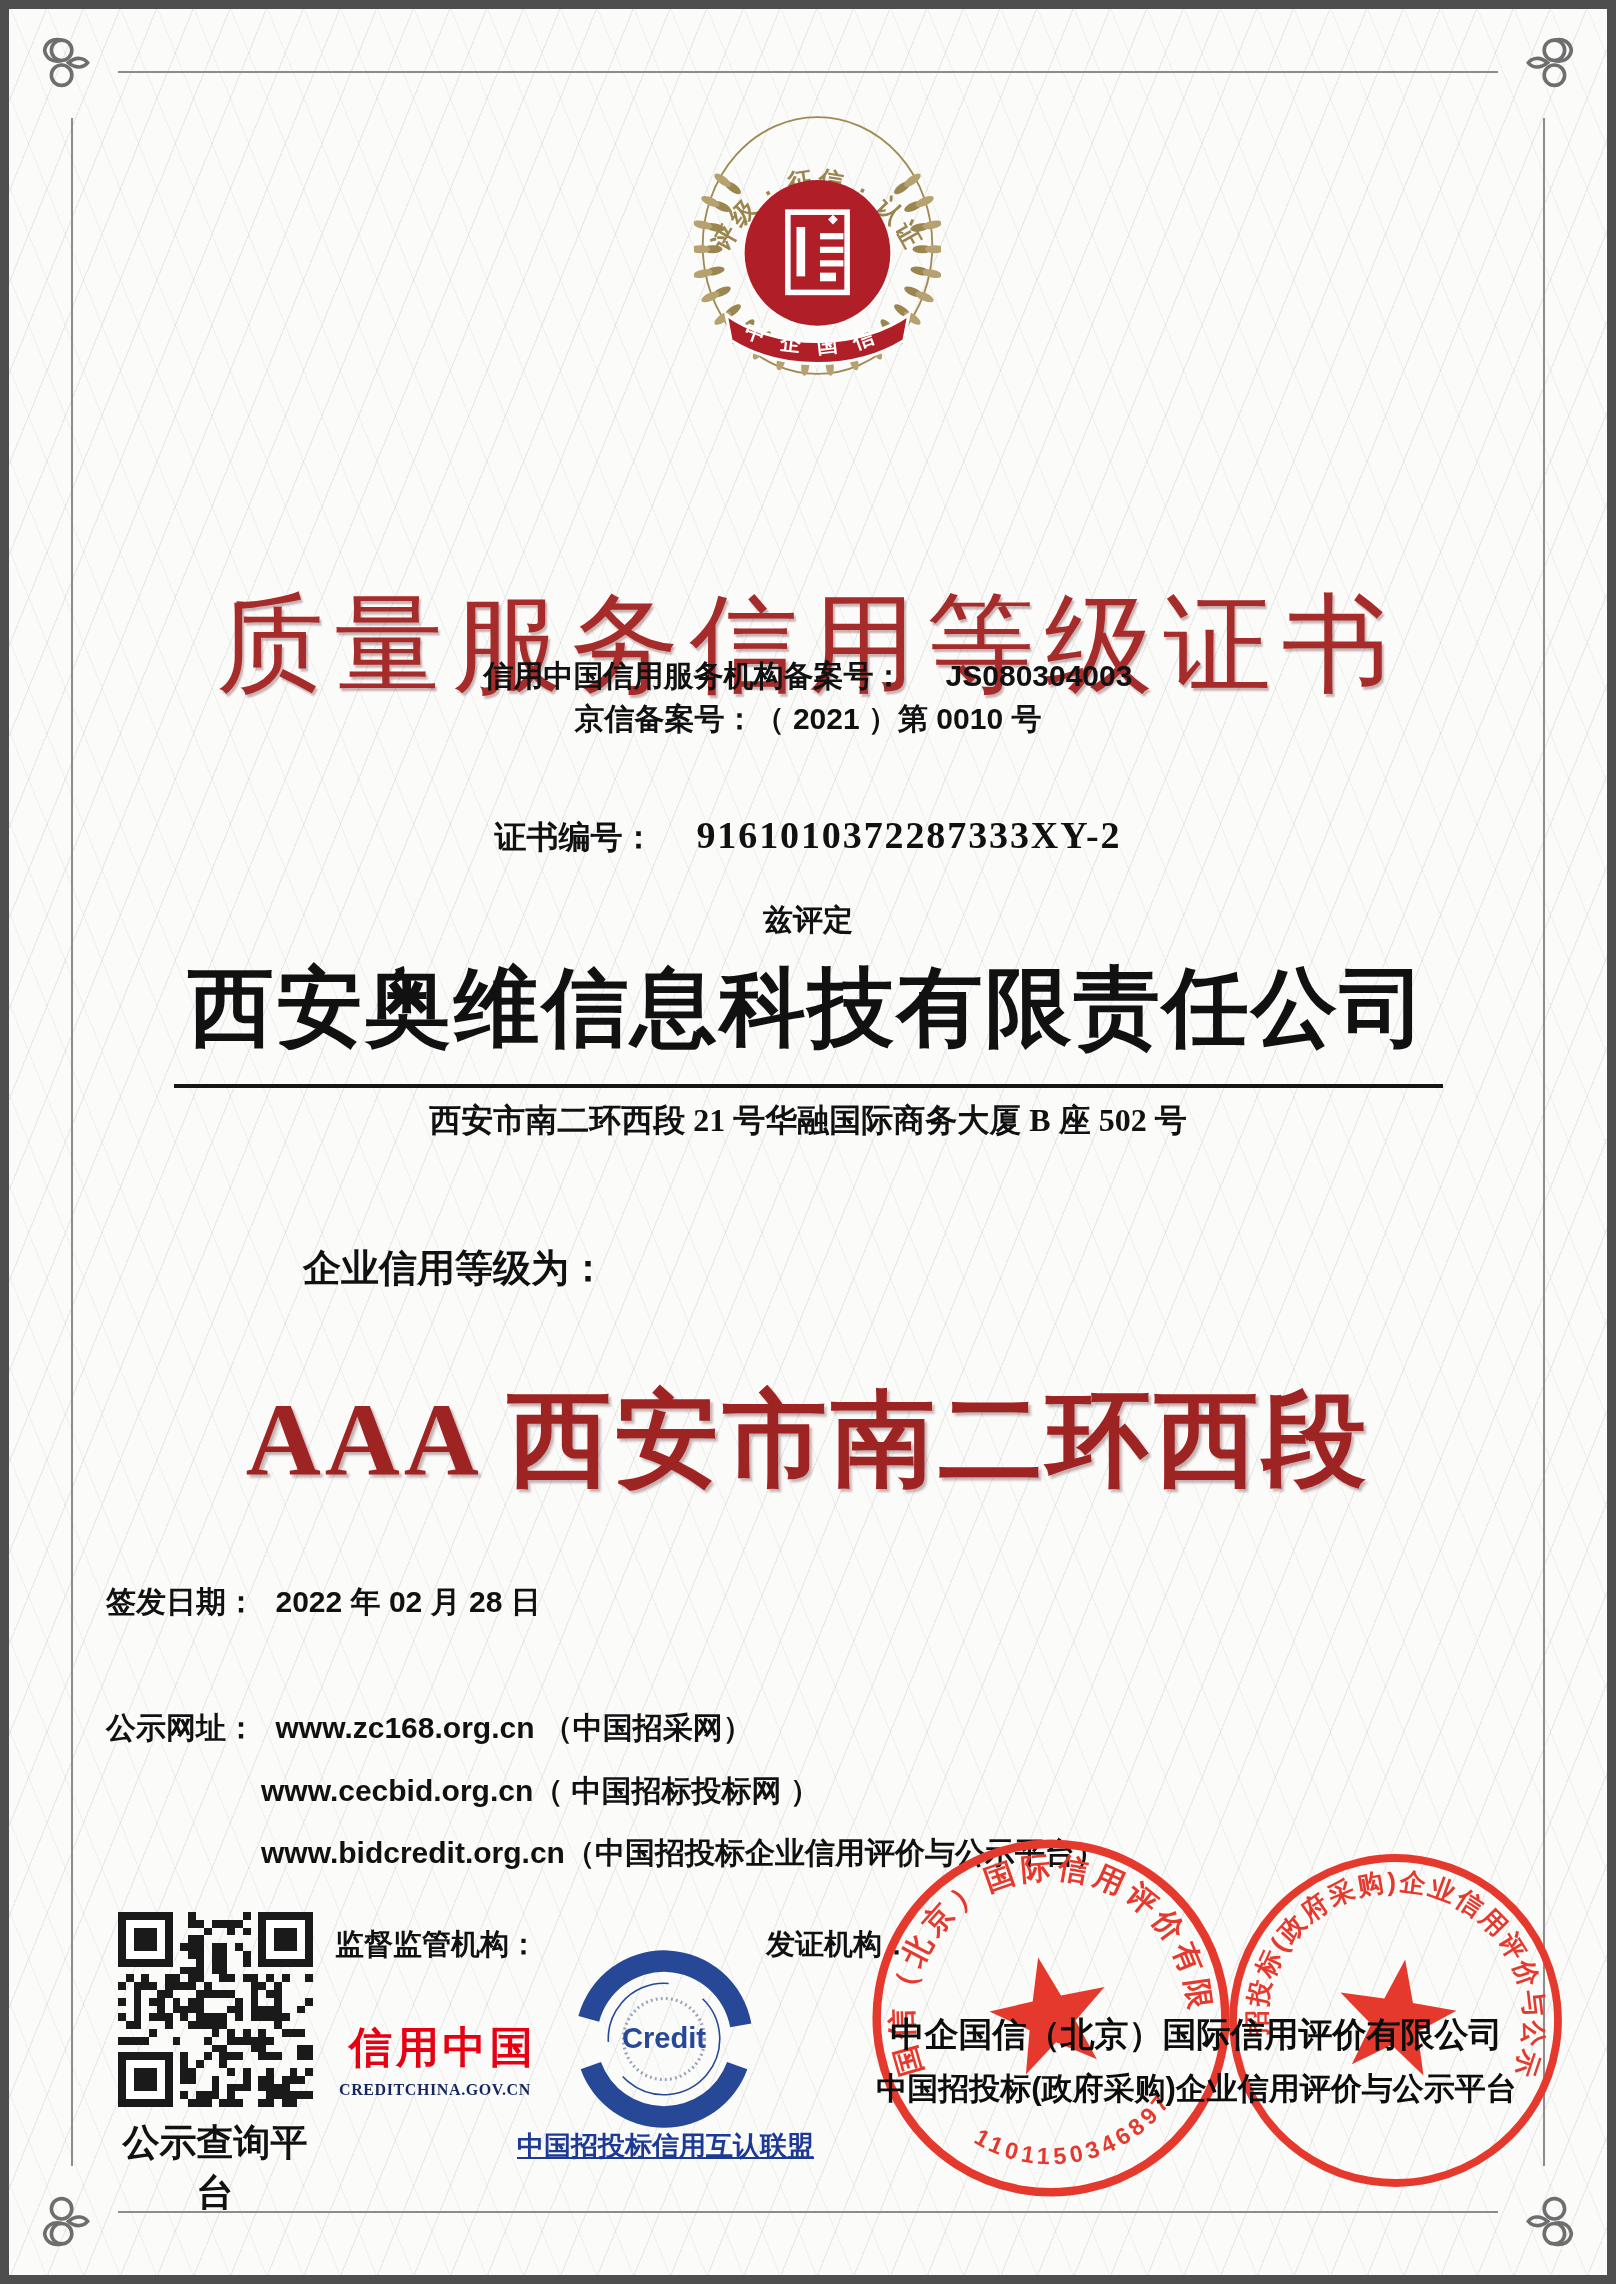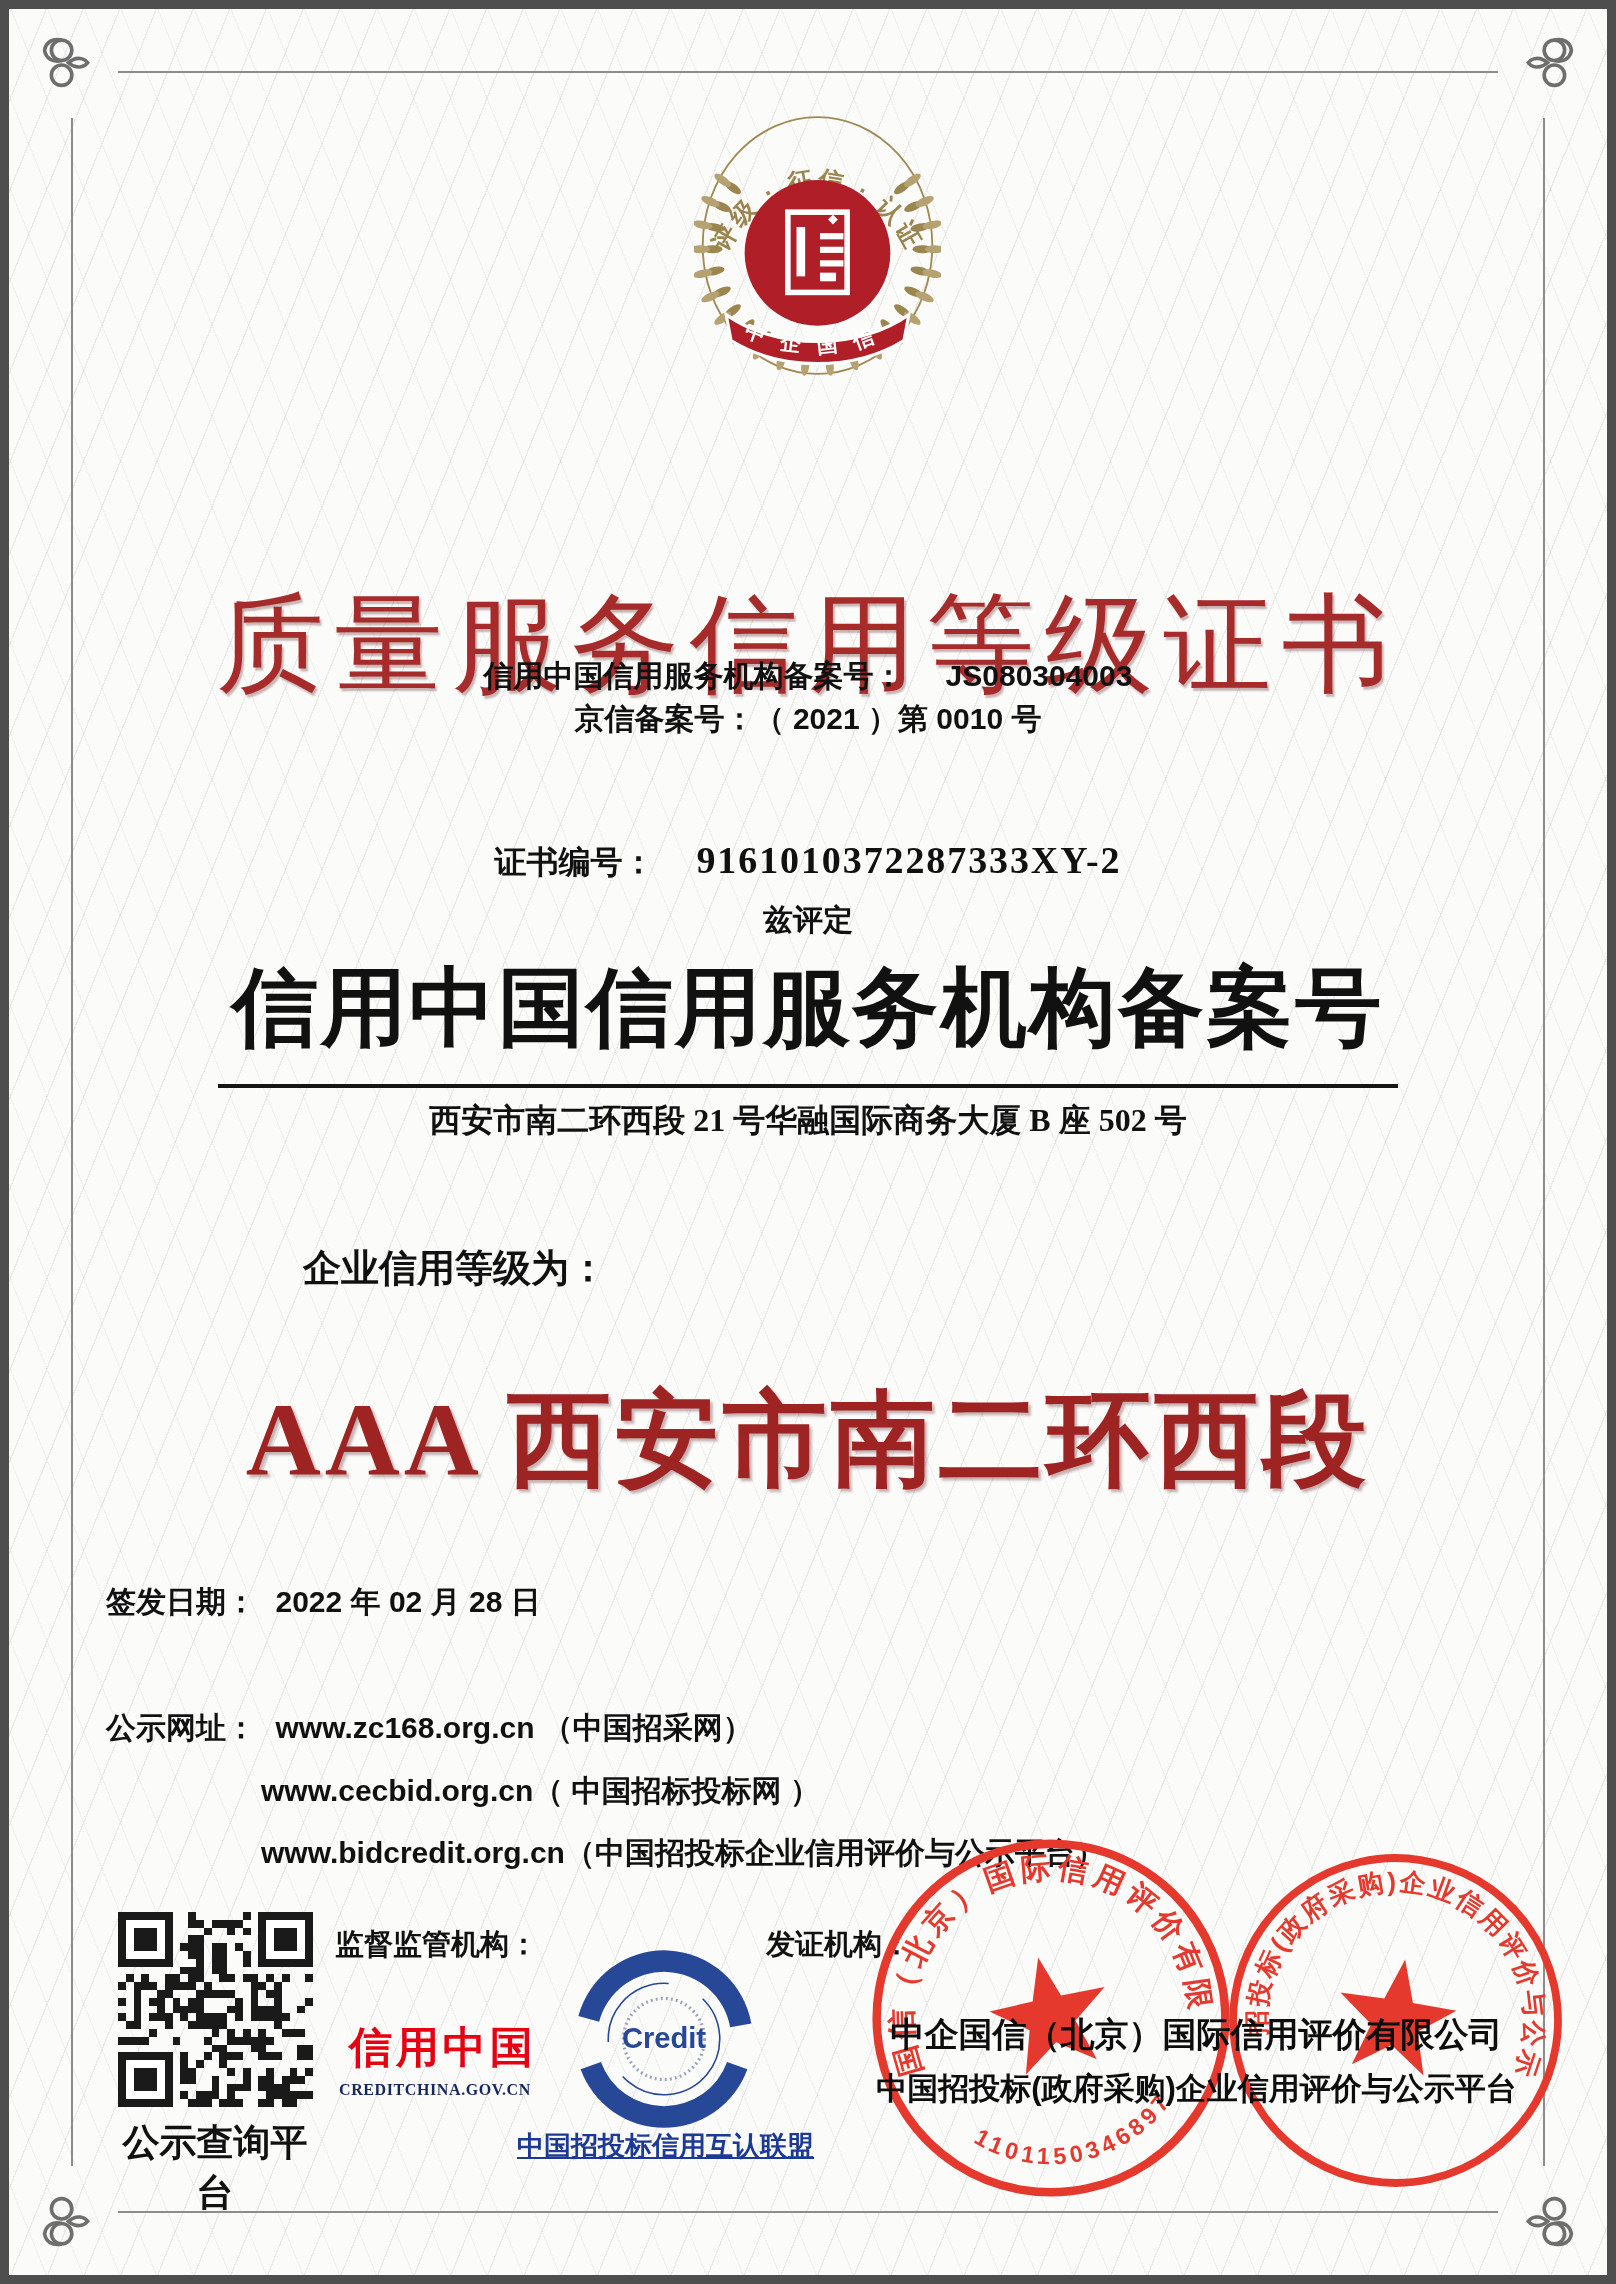--- a/index.html
+++ b/index.html
@@ -25,21 +25,21 @@
   .c-tr{right:22px;top:22px;transform:scaleX(-1);}
   .c-bl{left:22px;bottom:22px;transform:scaleY(-1);}
   .c-br{right:22px;bottom:22px;transform:scale(-1,-1);}
   
   .title{top:563px;font-size:108px;font-weight:400;letter-spacing:10.4px;
     color:#a62b2b;font-family:"Liberation Serif","DejaVu Serif",serif;
     text-shadow:1.9px 2.6px 1.9px rgba(80,15,15,0.30);}
   .regline{font-size:30px;font-weight:700;}
   .reg1{top:647px;} .reg2{top:690px;}
   .regval{margin-left:42px;}
-  .certno{top:829px;font-size:32px;font-weight:800;}
+  .certno{top:804px;font-size:32px;font-weight:800;}
   .certno .num{font-family:"Liberation Serif","DejaVu Serif",serif;font-size:38px;
     font-weight:700;margin-left:42px;letter-spacing:1.9px;}
   .hereby{top:891px;font-size:30px;font-weight:700;}
   .company{top:941px;}
   .company span{display:inline-block;font-size:86px;font-weight:900;letter-spacing:2.6px;
     font-family:"Liberation Serif","DejaVu Serif",serif;
     border-bottom:4.5px solid #161616;padding:0 14.3px 17px;}
   .address{top:1090px;font-size:32px;font-weight:700;
     font-family:"Liberation Serif","DejaVu Serif",serif;}
   .gradelabel{left:294px;top:1234px;font-size:38px;font-weight:800;}
@@ -168,21 +168,21 @@
     <span>京信备案号：</span><span>（ 2021 ）第 0010 号</span>
   </div>
 
   <div class="abs ctr certno">
     <span>证书编号：</span><span class="num">9161010372287333XY-2</span>
   </div>
 
   <div class="abs ctr hereby">兹评定</div>
 
   <div class="abs ctr company">
-    <span>信用中国信用服务机构备案号</span>
+    <span>西安奥维信息科技有限责任公司</span>
   </div>
   <div class="abs ctr address">西安市南二环西段 21 号华融国际商务大厦 B 座 502 号</div>
 
   <div class="abs gradelabel">企业信用等级为：</div>
   <div class="abs ctr gradevalue">AAA 西安市南二环西段</div>
 
   <div class="abs inforow r1">
     <span>签发日期：</span><span class="val">2022 年 02 月 28 日</span>
   </div>
   <div class="abs inforow r3">

